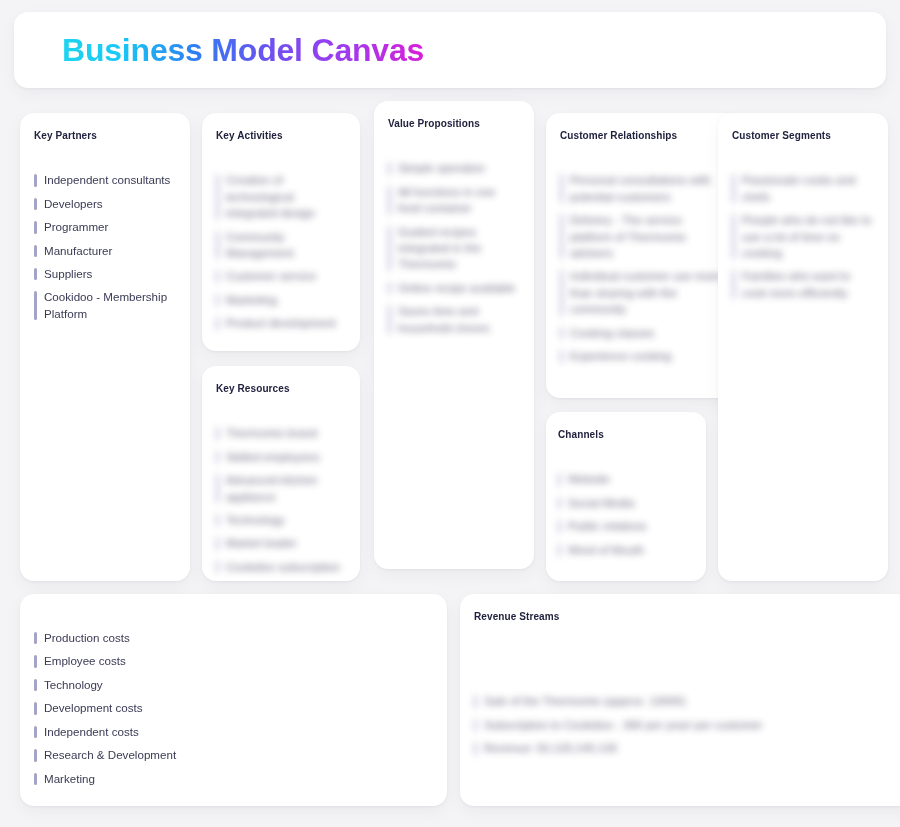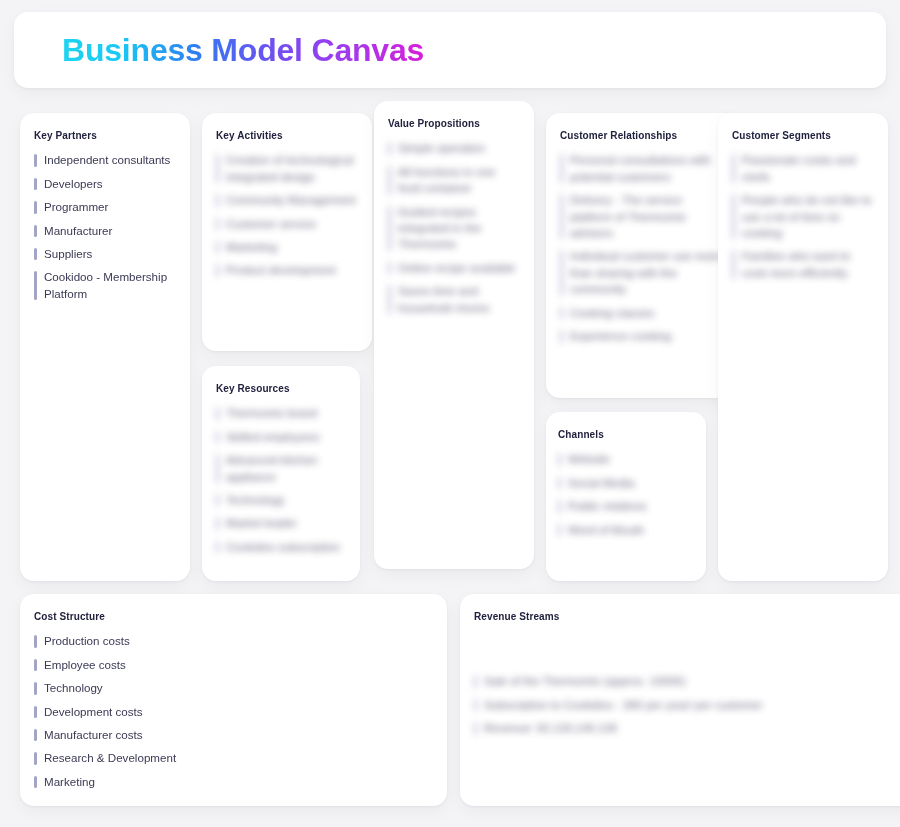--- a/index.html
+++ b/index.html
@@ -72,20 +72,21 @@
     color: #22223f;
     letter-spacing: 0.1px;
     line-height: 1.42;
     margin-bottom: 9px;
   }
 
   .item-list {
     list-style: none;
     display: flex;
     flex-direction: column;
+    margin-top: 20px;
   }
 
   .item {
     position: relative;
     padding-left: 10px;
     font-size: 11.6px;
     line-height: 1.42;
     color: #3a3a55;
     margin-bottom: 7px;
   }
@@ -107,21 +108,21 @@
     opacity: 0.84;
     color: #4a4a66;
   }
 
   .blurred .item::before {
     background: #b9bad4;
   }
 
   
   #key-partners          { left: 20px;  top: 113px; width: 170px; height: 468px; }
-  #key-activities        { left: 202px; top: 113px; width: 170px; height: 238px; }
+  #key-activities        { left: 202px; top: 113px; width: 158px; height: 238px; }
   #key-resources         { left: 202px; top: 366px; width: 158px; height: 215px; }
   #value-propositions    { left: 374px; top: 101px; width: 160px; height: 468px; }
   #customer-relationships{ left: 546px; top: 113px; width: 192px; height: 285px; }
   #channels              { left: 546px; top: 412px; width: 160px; height: 169px; padding-left: 12px; }
   #customer-segments     { left: 718px; top: 113px; width: 170px; height: 468px; }
   #cost-structure        { left: 20px;  top: 594px; width: 427px; height: 212px; }
   #revenue-streams       { left: 460px; top: 594px; width: 489px; height: 212px; gap: 40px; }
 </style>
 </head>
 <body>
@@ -202,27 +203,26 @@
   <section class="card block-card blurred" id="customer-segments">
     <h2 class="block-title">Customer Segments</h2>
     <ul class="item-list">
         <li class="item">Passionate cooks and chefs</li>
         <li class="item">People who do not like to use a lot of time on cooking</li>
         <li class="item">Families who want to cook more efficiently</li>
       </ul>
   </section>
 
   <section class="card block-card" id="cost-structure">
-    <h2 class="block-title">Cost Structure</h2>
     <ul class="item-list">
         <li class="item">Production costs</li>
         <li class="item">Employee costs</li>
         <li class="item">Technology</li>
         <li class="item">Development costs</li>
-        <li class="item">Manufacturer costs</li>
+        <li class="item">Independent costs</li>
         <li class="item">Research &amp; Development</li>
         <li class="item">Marketing</li>
       </ul>
   </section>
 
   <section class="card block-card blurred" id="revenue-streams">
     <h2 class="block-title">Revenue Streams</h2>
     <ul class="item-list">
         <li class="item">Sale of the Thermomix (approx. 1300€)</li>
         <li class="item">Subscription to Cookidoo - 36€ per year/ per customer</li>

